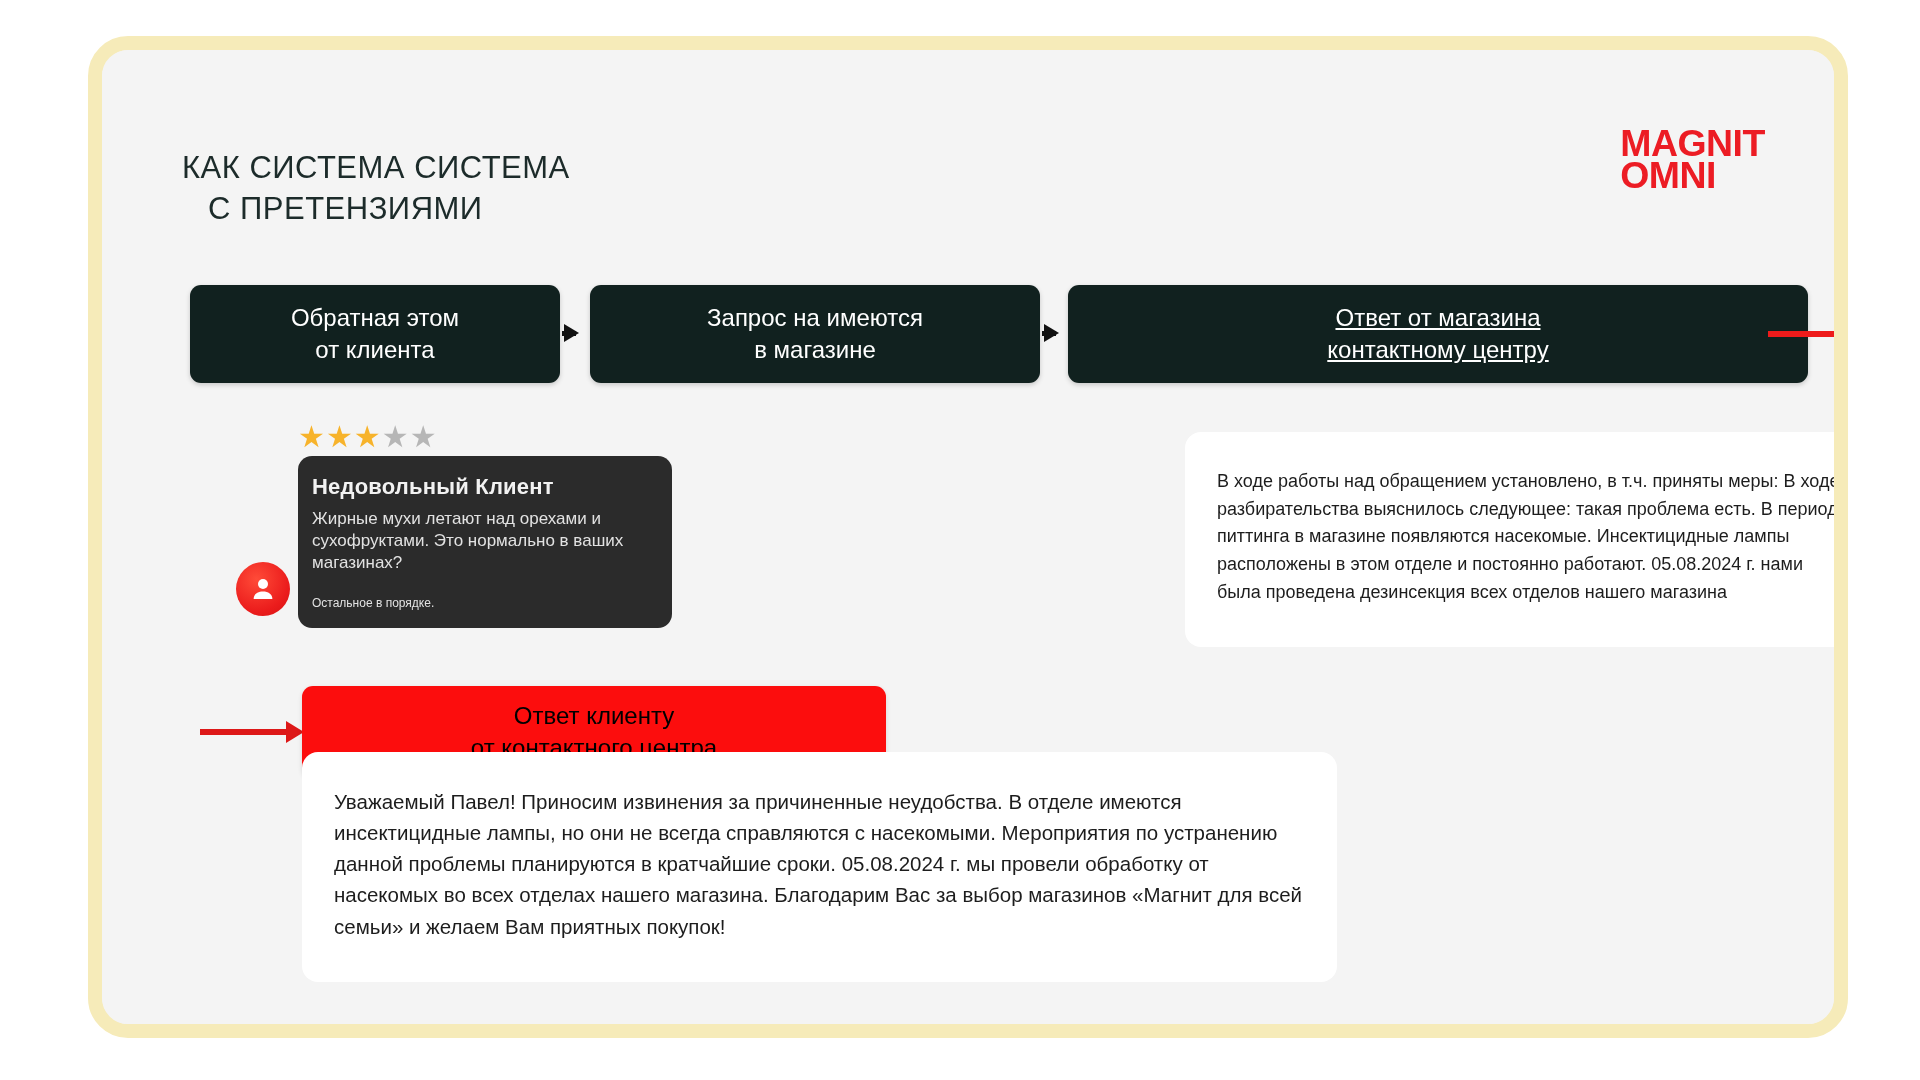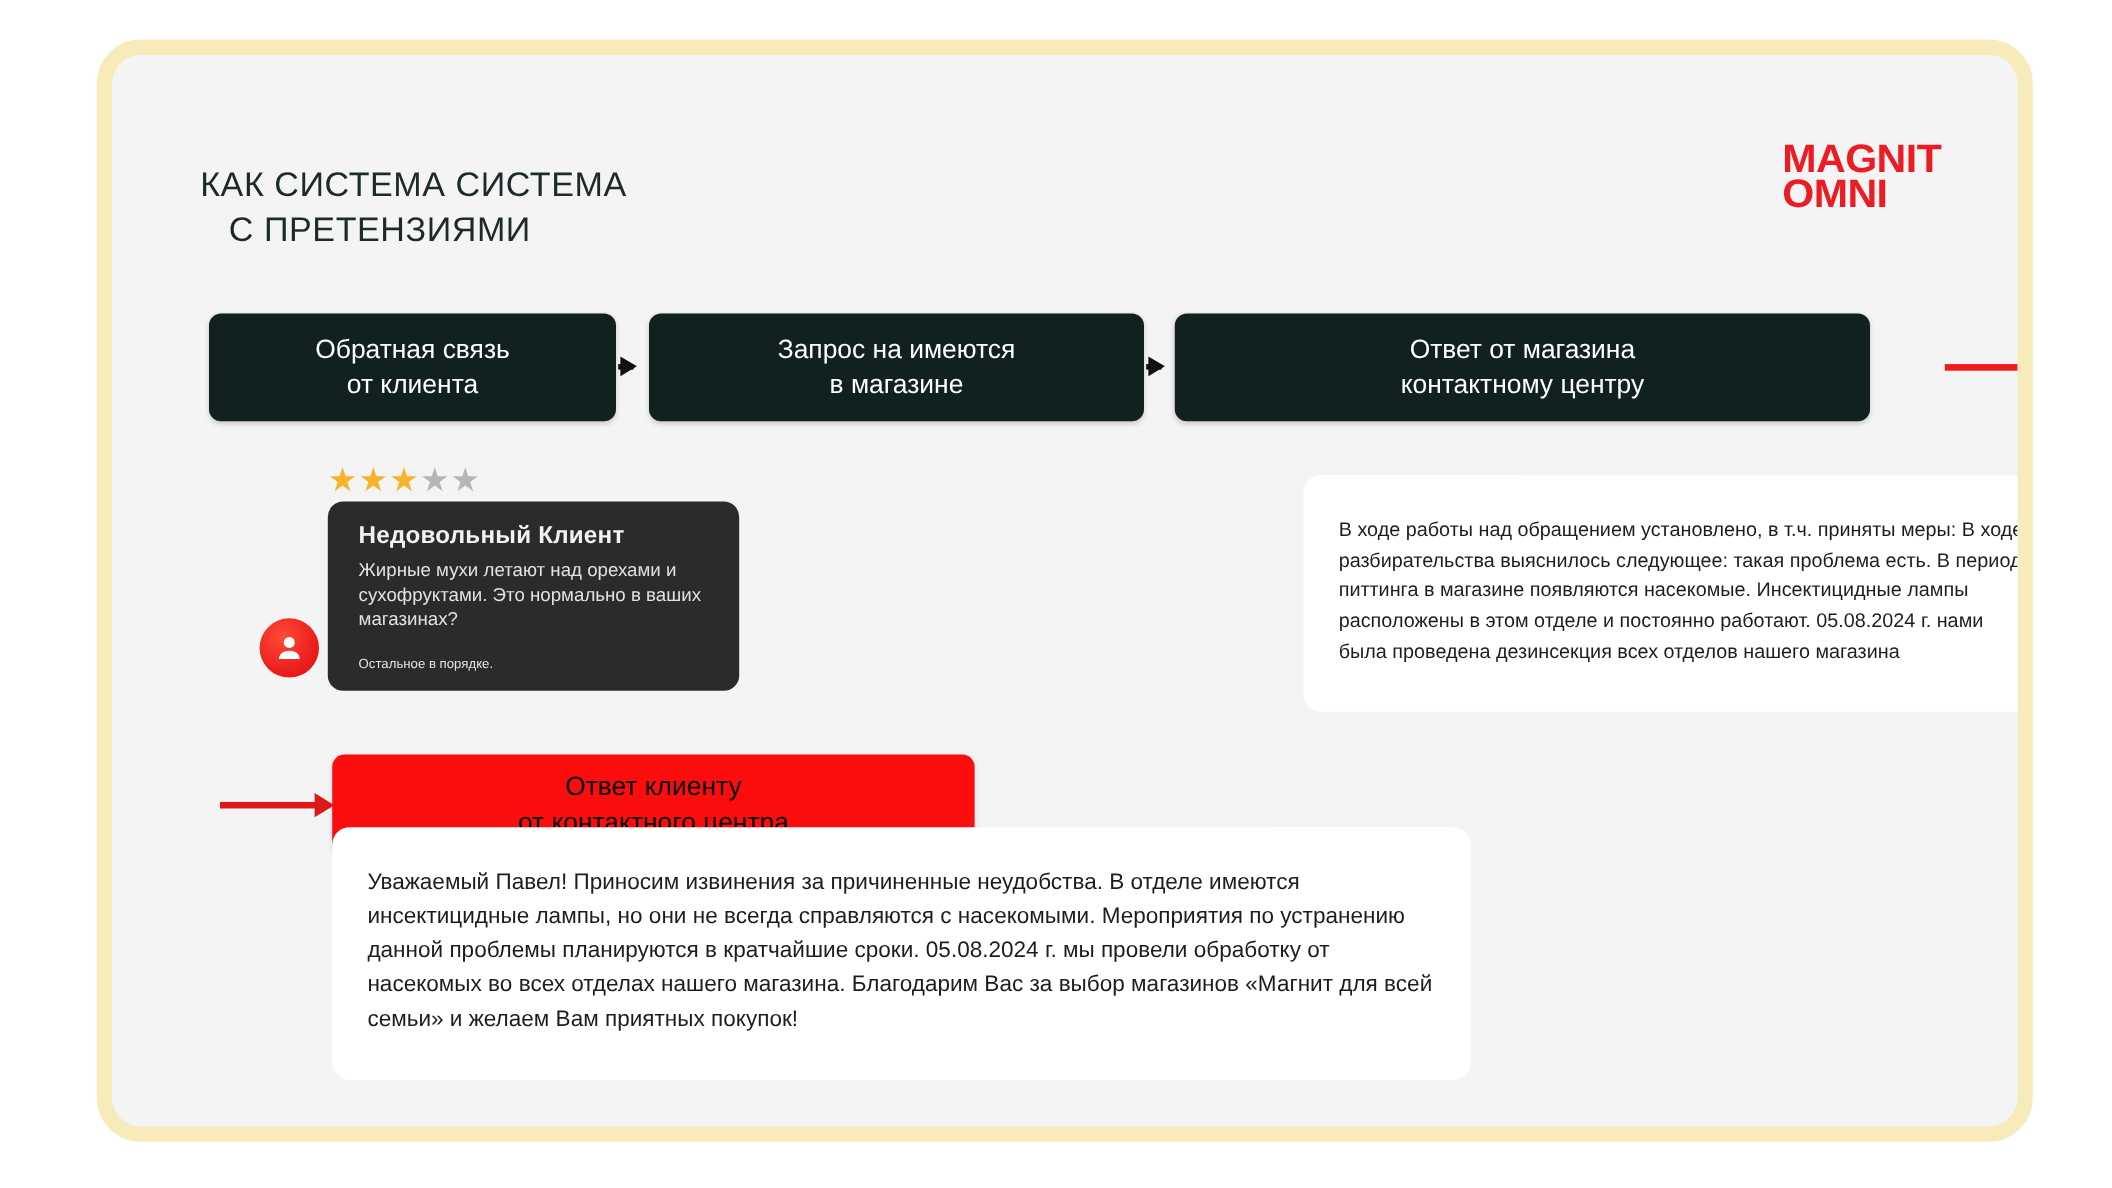--- a/index.html
+++ b/index.html
@@ -48,21 +48,21 @@
   .step{
     position:absolute; top:235px; height:98px;
     background:#11211f; border-radius:11px;
     color:#ffffff;
     display:flex; align-items:center; justify-content:center; text-align:center;
     font-size:24px; line-height:1.33; font-weight:400;
     box-shadow:0 2px 5px rgba(0,0,0,.18);
   }
   .step-1{ left:88px;  width:370px; }
   .step-2{ left:488px; width:450px; }
-  .step-3{ left:966px; width:632px; }
+  .step-3{ left:966px; width:740px;text-decoration:underline; }
 
   
   .arrow-black{
     position:absolute; top:281px; height:5px; background:#111111;
   }
   .arrow-black::after{
     content:""; position:absolute; right:-3px; top:-7px;
     border-left:15px solid #111111;
     border-top:9px solid transparent;
     border-bottom:9px solid transparent;
@@ -82,21 +82,21 @@
     font-size:30px; letter-spacing:1px; line-height:1;
   }
   .star-on{ color:#f7b32b; }
   .star-off{ color:#b6b6b6; }
 
   
   .chat-bubble{
     position:absolute; left:196px; top:406px;
     width:374px;
     background:#2b2b2b; border-radius:14px;
-    padding:18px 22px 16px 28px;
+    padding:18px 22px 16px 14px;
     color:#f2f2f2;
   }
   .chat-name{ font-size:22px; font-weight:700; margin-bottom:8px; letter-spacing:.2px; }
   .chat-msg{ font-size:17px; line-height:1.3; color:#e2e2e2; }
   .chat-tail{ font-size:12px; line-height:1.3; color:#e2e2e2; margin-top:22px; }
 
   .avatar{
     position:absolute; left:134px; top:512px;
     width:54px; height:54px; border-radius:50%;
     background:radial-gradient(circle at 38% 32%, #ff4b38 0%, #eb1c1c 65%, #d51212 100%);
@@ -151,21 +151,21 @@
       <span class="ln2">С ПРЕТЕНЗИЯМИ</span>
     </div>
 
     <div class="brand-logo">
       <span>MAGNIT</span>
       <span class="l2">OMNI</span>
     </div>
 
     <div class="step step-1">
       <div>
-        <span>Обратная связь</span><br>
+        <span>Обратная этом</span><br>
         <span>от клиента</span>
       </div>
     </div>
 
     <div class="arrow-black arrow-b1"></div>
 
     <div class="step step-2">
       <div>
         <span>Запрос на имеются</span><br>
         <span>в магазине</span>

